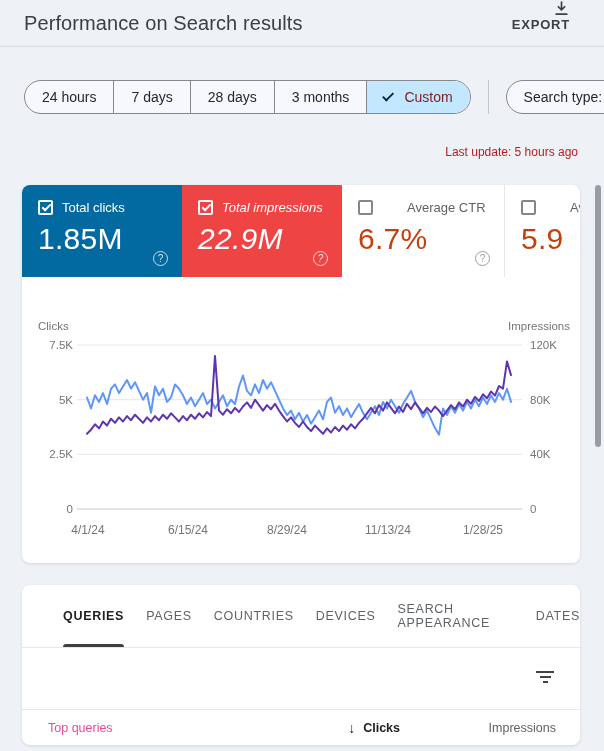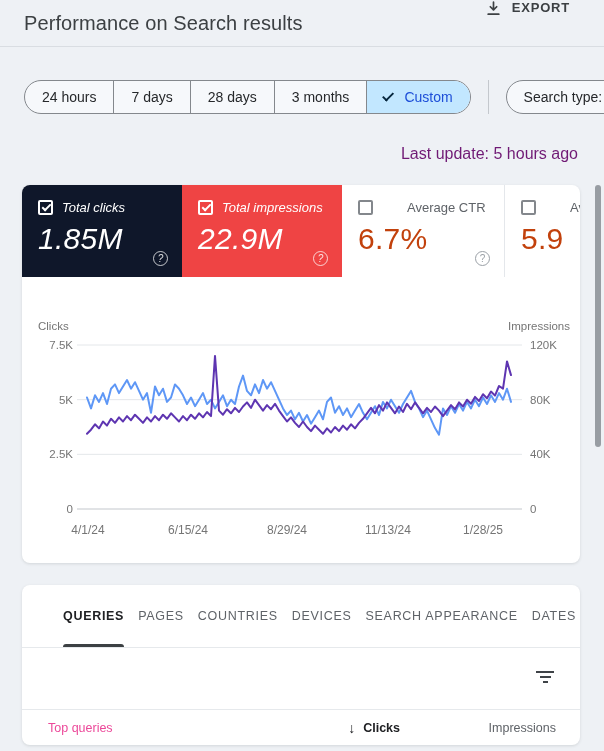--- a/index.html
+++ b/index.html
@@ -8,38 +8,38 @@
     position:relative; overflow:hidden;
     background:#eef1f5;
     font-family:"Liberation Sans", sans-serif;
     color:#3c4043;
   }
   
   .page-header { position:absolute; top:0; left:0; width:604px; height:47px;
     border-bottom:1px solid #d9dde2; display:flex; align-items:center; }
   .page-title { margin-left:24px; font-size:20px; color:#3c4043; letter-spacing:.1px; }
   .export-btn { position:absolute; right:34px; top:0; height:61px;
-    display:flex; align-items:flex-start; gap:10px; cursor:pointer; }
+    display:flex; align-items:flex-end; cursor:pointer;flex-direction:column; }
   .export-btn svg { display:block; }
   .export-label { font-size:13px; font-weight:700; letter-spacing:.8px; color:#3c4043; }
 
   
   .toolbar { position:absolute; top:80px; left:24px; height:34px; display:flex; align-items:center; white-space:nowrap; }
   .chip-group { display:inline-flex; border:1px solid #84888d; border-radius:17px; overflow:hidden; height:34px; background:#f6f8fb;text-align:center; }
   .chip-seg { padding:0 17px; display:flex; align-items:center; font-size:14px; color:#26282b;
     border-left:1px solid #84888d; cursor:pointer; }
   .chip-seg:first-child { border-left:none; }
-  .chip-seg.selected { background:#c2e7ff; color:#1d4ed8; font-weight:500; gap:9px; }
+  .chip-seg.selected { background:#c2e7ff; color:#7f1d1d; font-weight:500; gap:9px; }
   .check-glyph { width:11px; height:6px; border-left:2px solid #06263d; border-bottom:2px solid #06263d;
     transform:rotate(-45deg) translateY(-2px); display:inline-block; }
   .toolbar-sep { width:1px; height:34px; background:#c4c8cd; margin:0 17px; }
   .chip-single { border:1px solid #84888d; border-radius:17px; height:34px; padding:0 17px;
     display:flex; align-items:center; font-size:14px; color:#26282b; background:#f6f8fb; cursor:pointer; }
 
-  .last-update { position:absolute; top:145px; right:26px; font-size:16px; color:#701a75;margin-left:20px; }
+  .last-update { position:absolute; top:145px; right:26px; font-size:12px; color:#b91c1c;margin-left:20px; }
 
   
   .chart-card { position:absolute; left:22px; top:185px; width:558px; height:378px;
     background:#fff; border-radius:8px; overflow:hidden;
     box-shadow:0 1px 3px rgba(60,64,67,.15); }
   .tiles { display:flex; height:92px; }
   .tile { flex:0 0 160px; position:relative; padding:15px 0 0 16px; cursor:pointer; white-space:nowrap; overflow:hidden; }
   .tile.t-ctr { flex-basis:163px; border-right:1px solid #e4e7eb; }
   .tile.t-pos { flex-basis:163px; }
   .tile-head { display:flex; align-items:center; gap:9px; }
@@ -55,21 +55,21 @@
     border:1.4px solid rgba(255,255,255,.75); color:rgba(255,255,255,.85);
     font-size:10px; line-height:13px; text-align:center; cursor:pointer; }
   .tile.plain .help-icon { border-color:#9aa0a6; color:#9aa0a6; }
 
   .chart-area { position:absolute; left:0; top:92px; width:558px; height:286px; }
 
   
   .table-card { position:absolute; left:22px; top:585px; width:558px; height:160px;
     background:#fff; border-radius:8px; overflow:hidden;
     box-shadow:0 1px 3px rgba(60,64,67,.15); }
-  .tabs-row { height:63px; display:flex; align-items:stretch; gap:14px; padding-left:41px;
+  .tabs-row { height:63px; display:flex; align-items:stretch; gap:22px; padding-left:41px;
     border-bottom:1px solid #e6e9ec; }
   .tab { display:flex; align-items:center; font-size:12.5px; letter-spacing:.7px; font-weight:500;
     color:#5f6368; position:relative; cursor:pointer; }
   .tab.selected { color:#202124; font-weight:700; }
   .tab.selected::after { content:""; position:absolute; left:0; right:0; bottom:0; height:3px;
     background:#3c4043; border-radius:3px 3px 0 0; }
   .filter-row { height:62px; border-bottom:1px solid #e6e9ec; position:relative; }
   .filter-icon { position:absolute; right:26px; top:23px; width:18px; height:14px; cursor:pointer; }
   .filter-icon i { display:block; height:2px; background:#3f4348; margin:0 auto 3px auto; }
   .filter-icon i:nth-child(1){ width:18px; }
@@ -122,21 +122,21 @@
   <div class="toolbar-sep"></div>
   <div class="chip-single">
     <span>Search type: Web</span>
   </div>
 </div>
 
 <div class="last-update">Last update: 5 hours ago</div>
 
 <section class="chart-card">
   <div class="tiles">
-    <div class="tile" style="background: #0f172a; font-style: italic;">
+    <div class="tile" style="background: #0369a1;">
       <div class="tile-head">
         <span class="cbox">
             <span class="check-glyph"></span>
           </span>
         <span class="tile-label">Total clicks</span>
       </div>
       <div class="tile-value">1.85M</div>
       <div class="help-icon">?</div>
     </div>
     <div class="tile" style="background: #ef4444; font-style: italic;">

